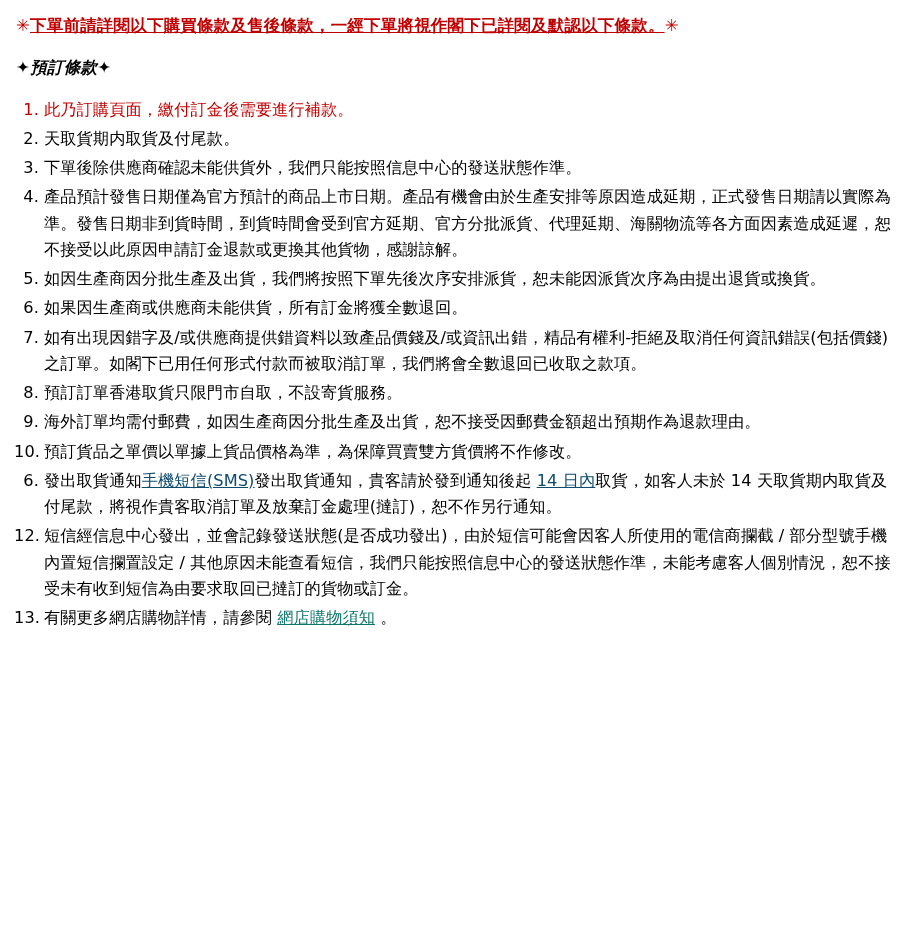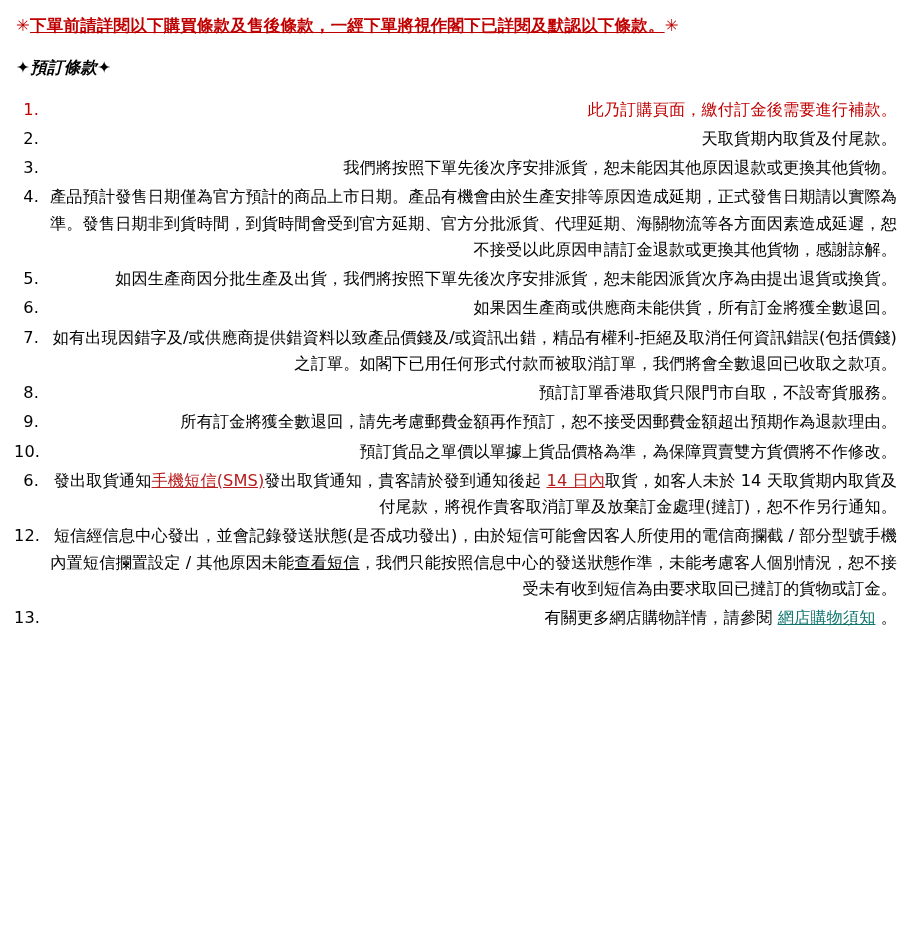--- a/index.html
+++ b/index.html
@@ -55,32 +55,31 @@
   ol.terms > li .num {
     flex: 0 0 auto;
     width: 30px;
     text-align: right;
     padding-right: 5px;
     box-sizing: border-box;
     white-space: nowrap;
   }
   ol.terms > li .txt {
     flex: 1 1 auto;
-    text-align: right;
+    text-align: left;
   }
   li.red, li.red .num {
     color: #c00000;
   }
   .u-red {
-    color: #b91c1c;
+    color: #0c4a6e;
     text-decoration: underline;
     font-weight: normal;
   }
   .u-black {
-    text-decoration: underline;
   }
   .link {
     color: #0f766e;
     text-decoration: underline;
   }
 </style>
 </head>
 <body>
 
 <div class="page">
@@ -95,21 +94,21 @@
     <li class="red">
       <span class="num">1.</span>
       <span class="txt">此乃訂購頁面，繳付訂金後需要進行補款。</span>
     </li>
     <li>
       <span class="num">2.</span>
       <span class="txt">天取貨期内取貨及付尾款。</span>
     </li>
     <li>
       <span class="num">3.</span>
-      <span class="txt">我們將按照下單先後次序安排派貨，恕未能因其他原因退款或更換其他貨物。</span>
+      <span class="txt">下單後除供應商確認未能供貨外，我們只能按照信息中心的發送狀態作準。</span>
     </li>
     <li>
       <span class="num">4.</span>
       <span class="txt">產品預計發售日期僅為官方預計的商品上市日期。產品有機會由於生產安排等原因造成延期，正式發售日期請以實際為準。發售日期非到貨時間，到貨時間會受到官方延期、官方分批派貨、代理延期、海關物流等各方面因素造成延遲，恕不接受以此原因申請訂金退款或更換其他貨物，感謝諒解。</span>
     </li>
     <li>
       <span class="num">5.</span>
       <span class="txt">如因生產商因分批生產及出貨，我們將按照下單先後次序安排派貨，恕未能因派貨次序為由提出退貨或換貨。</span>
     </li>
     <li>
@@ -119,21 +118,21 @@
     <li>
       <span class="num">7.</span>
       <span class="txt">如有出現因錯字及/或供應商提供錯資料以致產品價錢及/或資訊出錯，精品有權利-拒絕及取消任何資訊錯誤(包括價錢) 之訂單。如閣下已用任何形式付款而被取消訂單，我們將會全數退回已收取之款項。</span>
     </li>
     <li>
       <span class="num">8.</span>
       <span class="txt">預訂訂單香港取貨只限門市自取，不設寄貨服務。</span>
     </li>
     <li>
       <span class="num">9.</span>
-      <span class="txt">所有訂金將獲全數退回，請先考慮郵費金額再作預訂，恕不接受因郵費金額超出預期作為退款理由。</span>
+      <span class="txt">海外訂單均需付郵費，如因生產商因分批生產及出貨，恕不接受因郵費金額超出預期作為退款理由。</span>
     </li>
     <li>
       <span class="num">10.</span>
       <span class="txt">預訂貨品之單價以單據上貨品價格為準，為保障買賣雙方貨價將不作修改。</span>
     </li>
     <li>
       <span class="num">6.</span>
       <span class="txt"><span>發出取貨通知</span><span class="u-red">手機短信(SMS)</span><span>發出取貨通知，貴客請於發到通知後起 </span><span class="u-red">14 日內</span><span>取貨，如客人未於 14 天取貨期内取貨及付尾款，將視作貴客取消訂單及放棄訂金處理(撻訂)，恕不作另行通知。</span></span>
     </li>
     <li>

